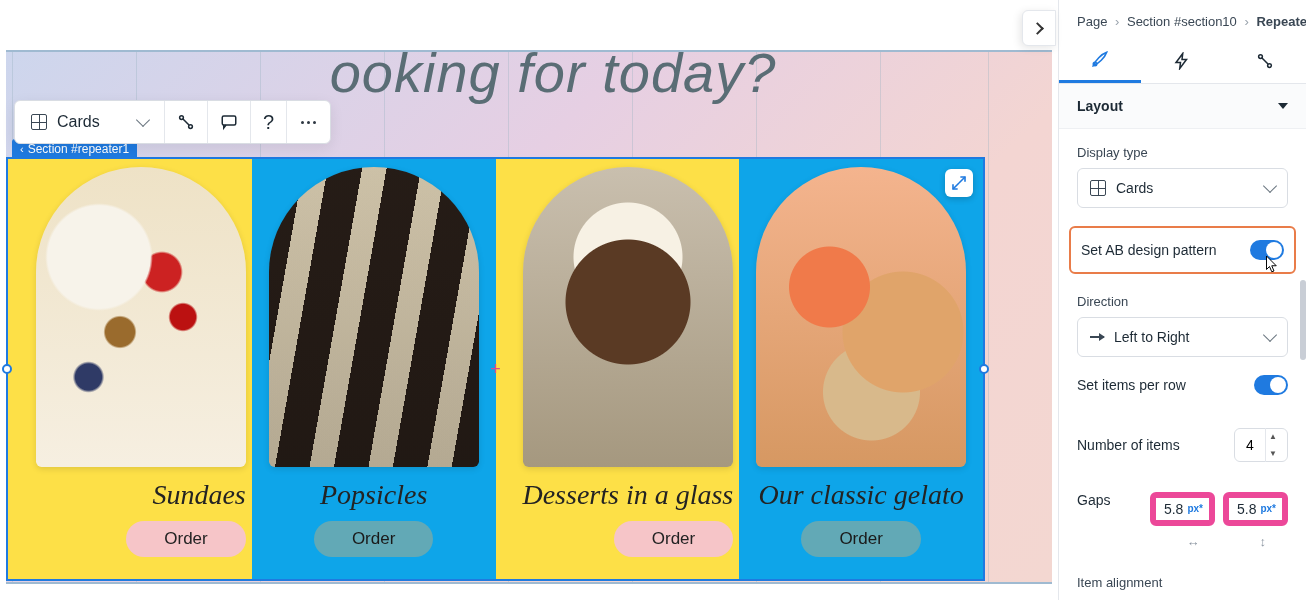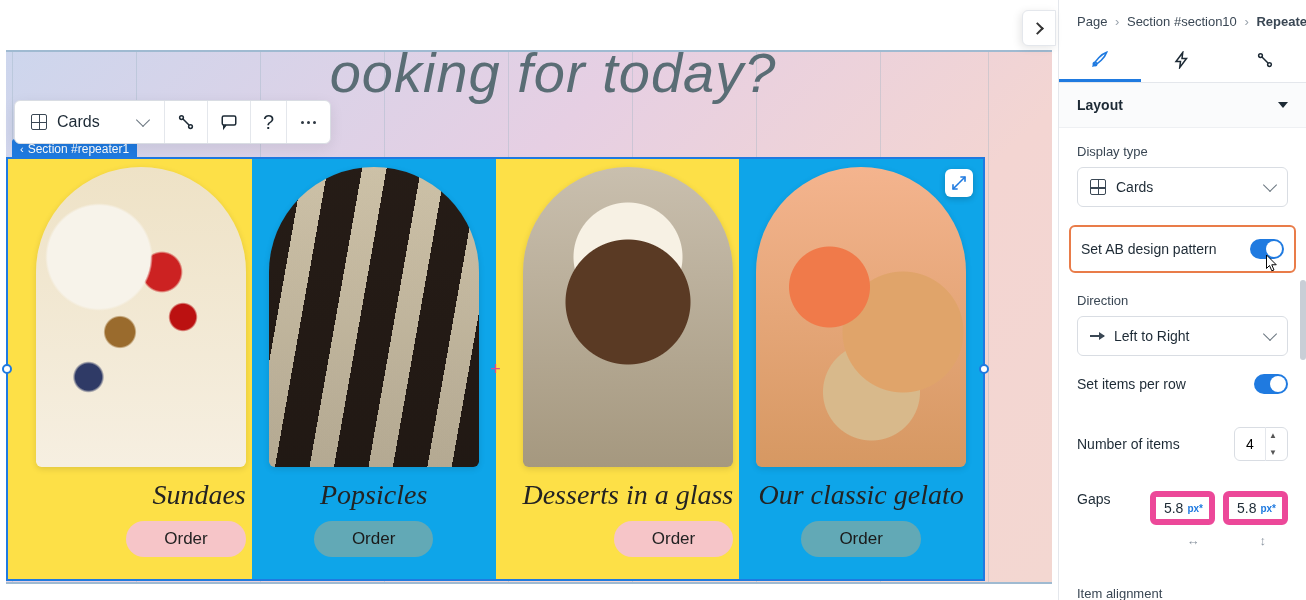--- a/index.html
+++ b/index.html
@@ -289,18 +289,18 @@
             <span>5.8</span>
             <span class="unit">px*</span>
           </div>
         </div>
       </div>
       <div class="gap-icons">
         <span>↔</span>
         <span>↕</span>
       </div>
 
-      <div class="lbl" style="margin-top:38px">Item alignment</div>
+      <div class="lbl" style="margin-top:26px">Item alignment</div>
     </div>
 
     <div class="scroll-ind"></div>
   </div>
 </div>
 
 </body></html>

